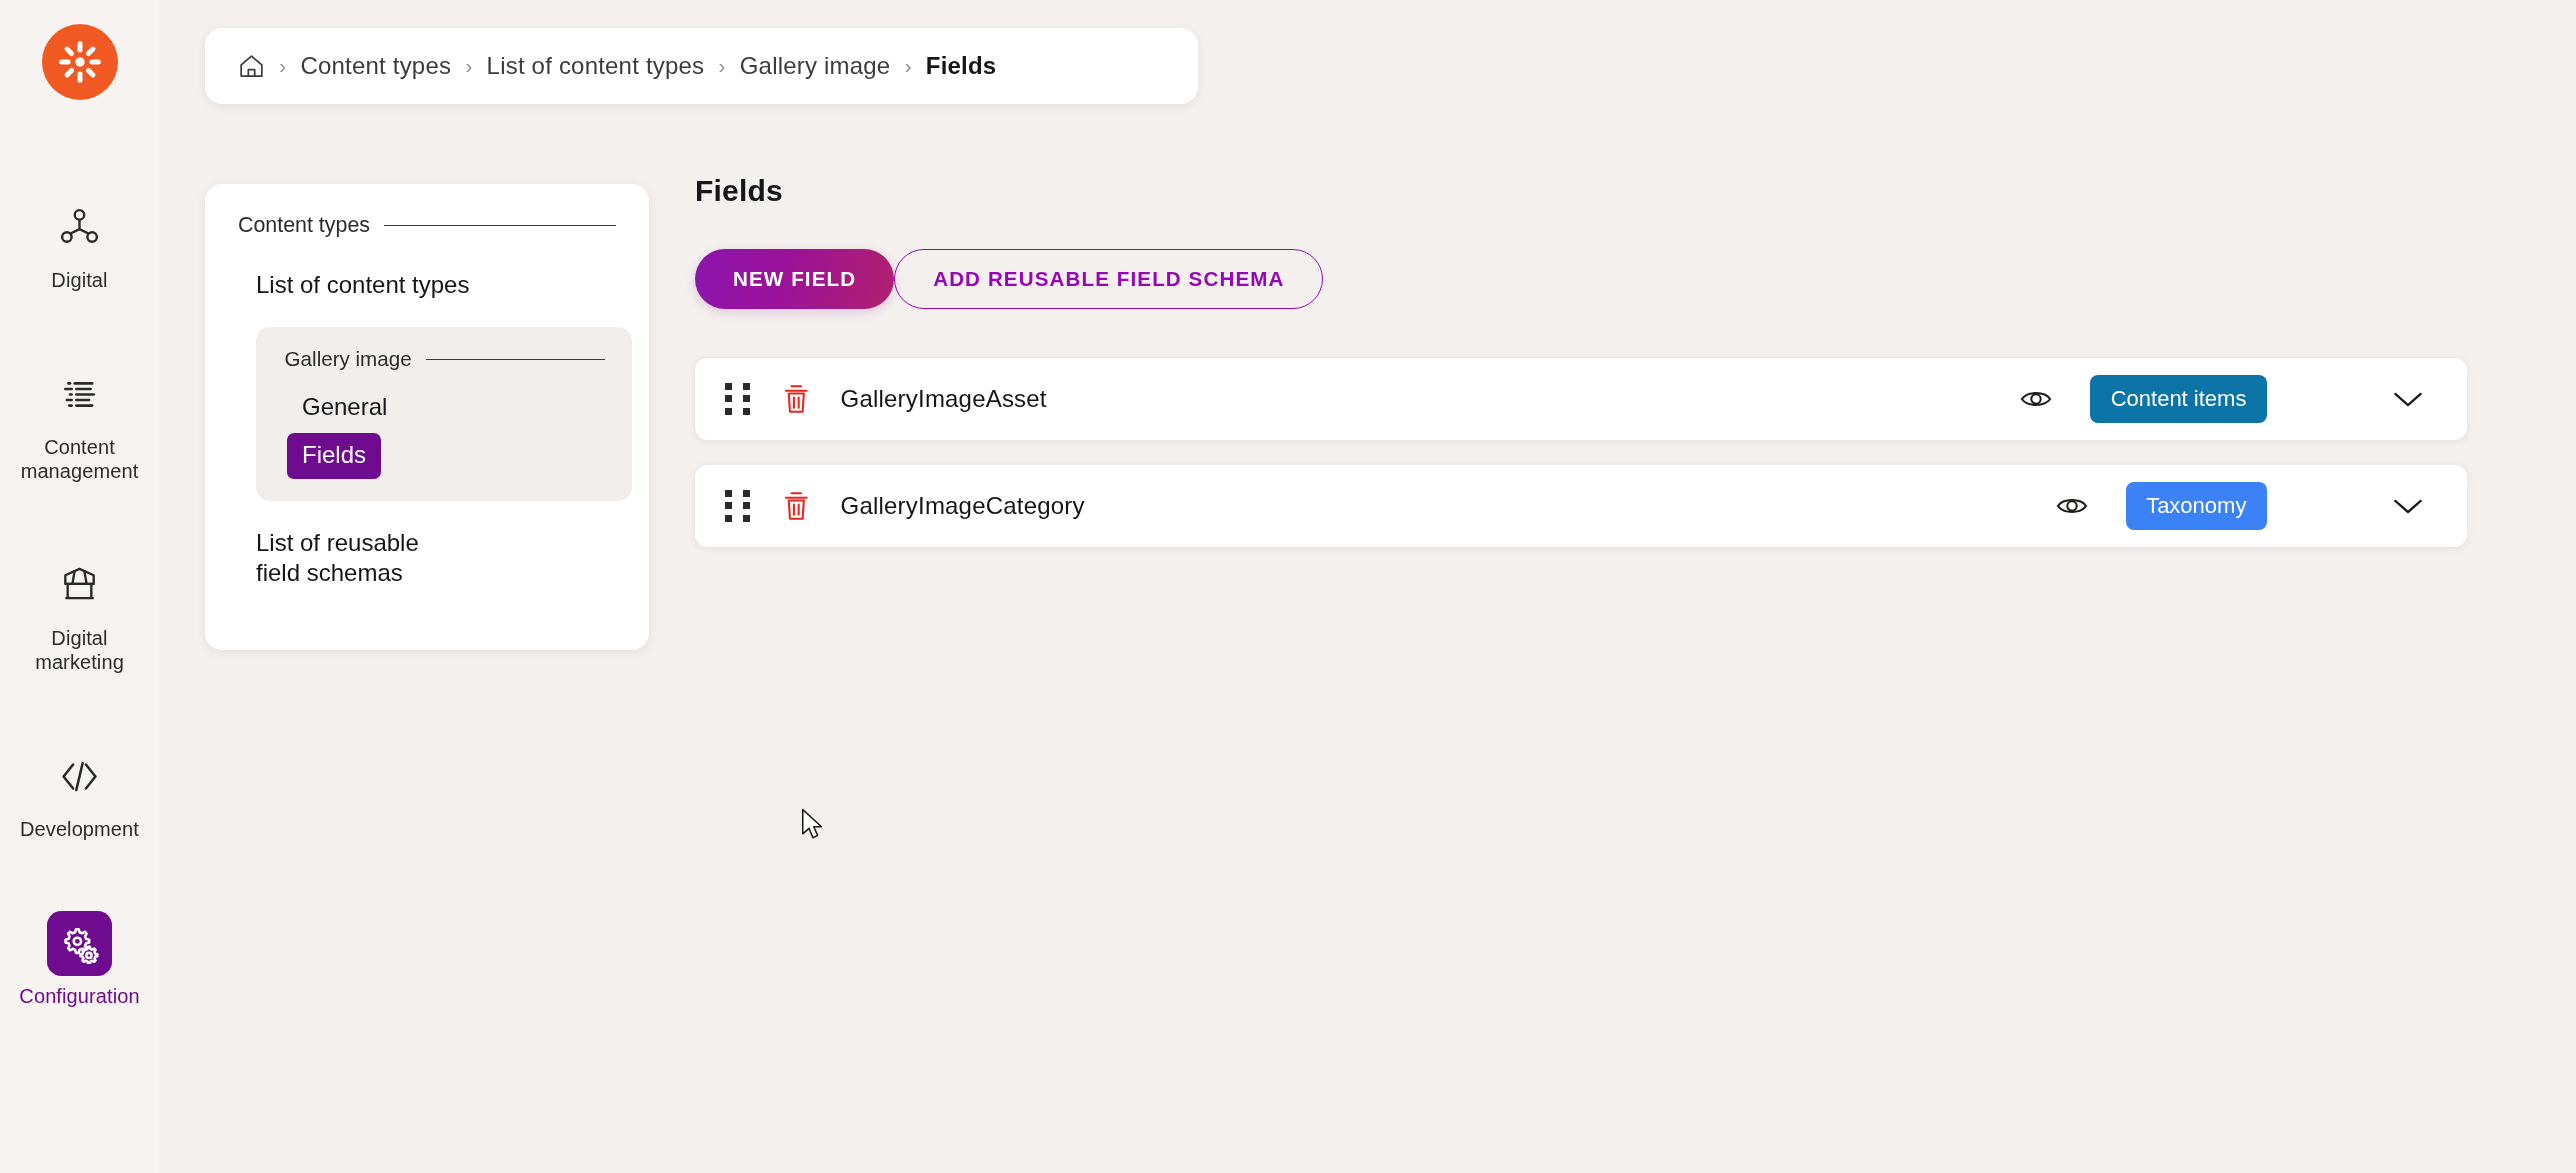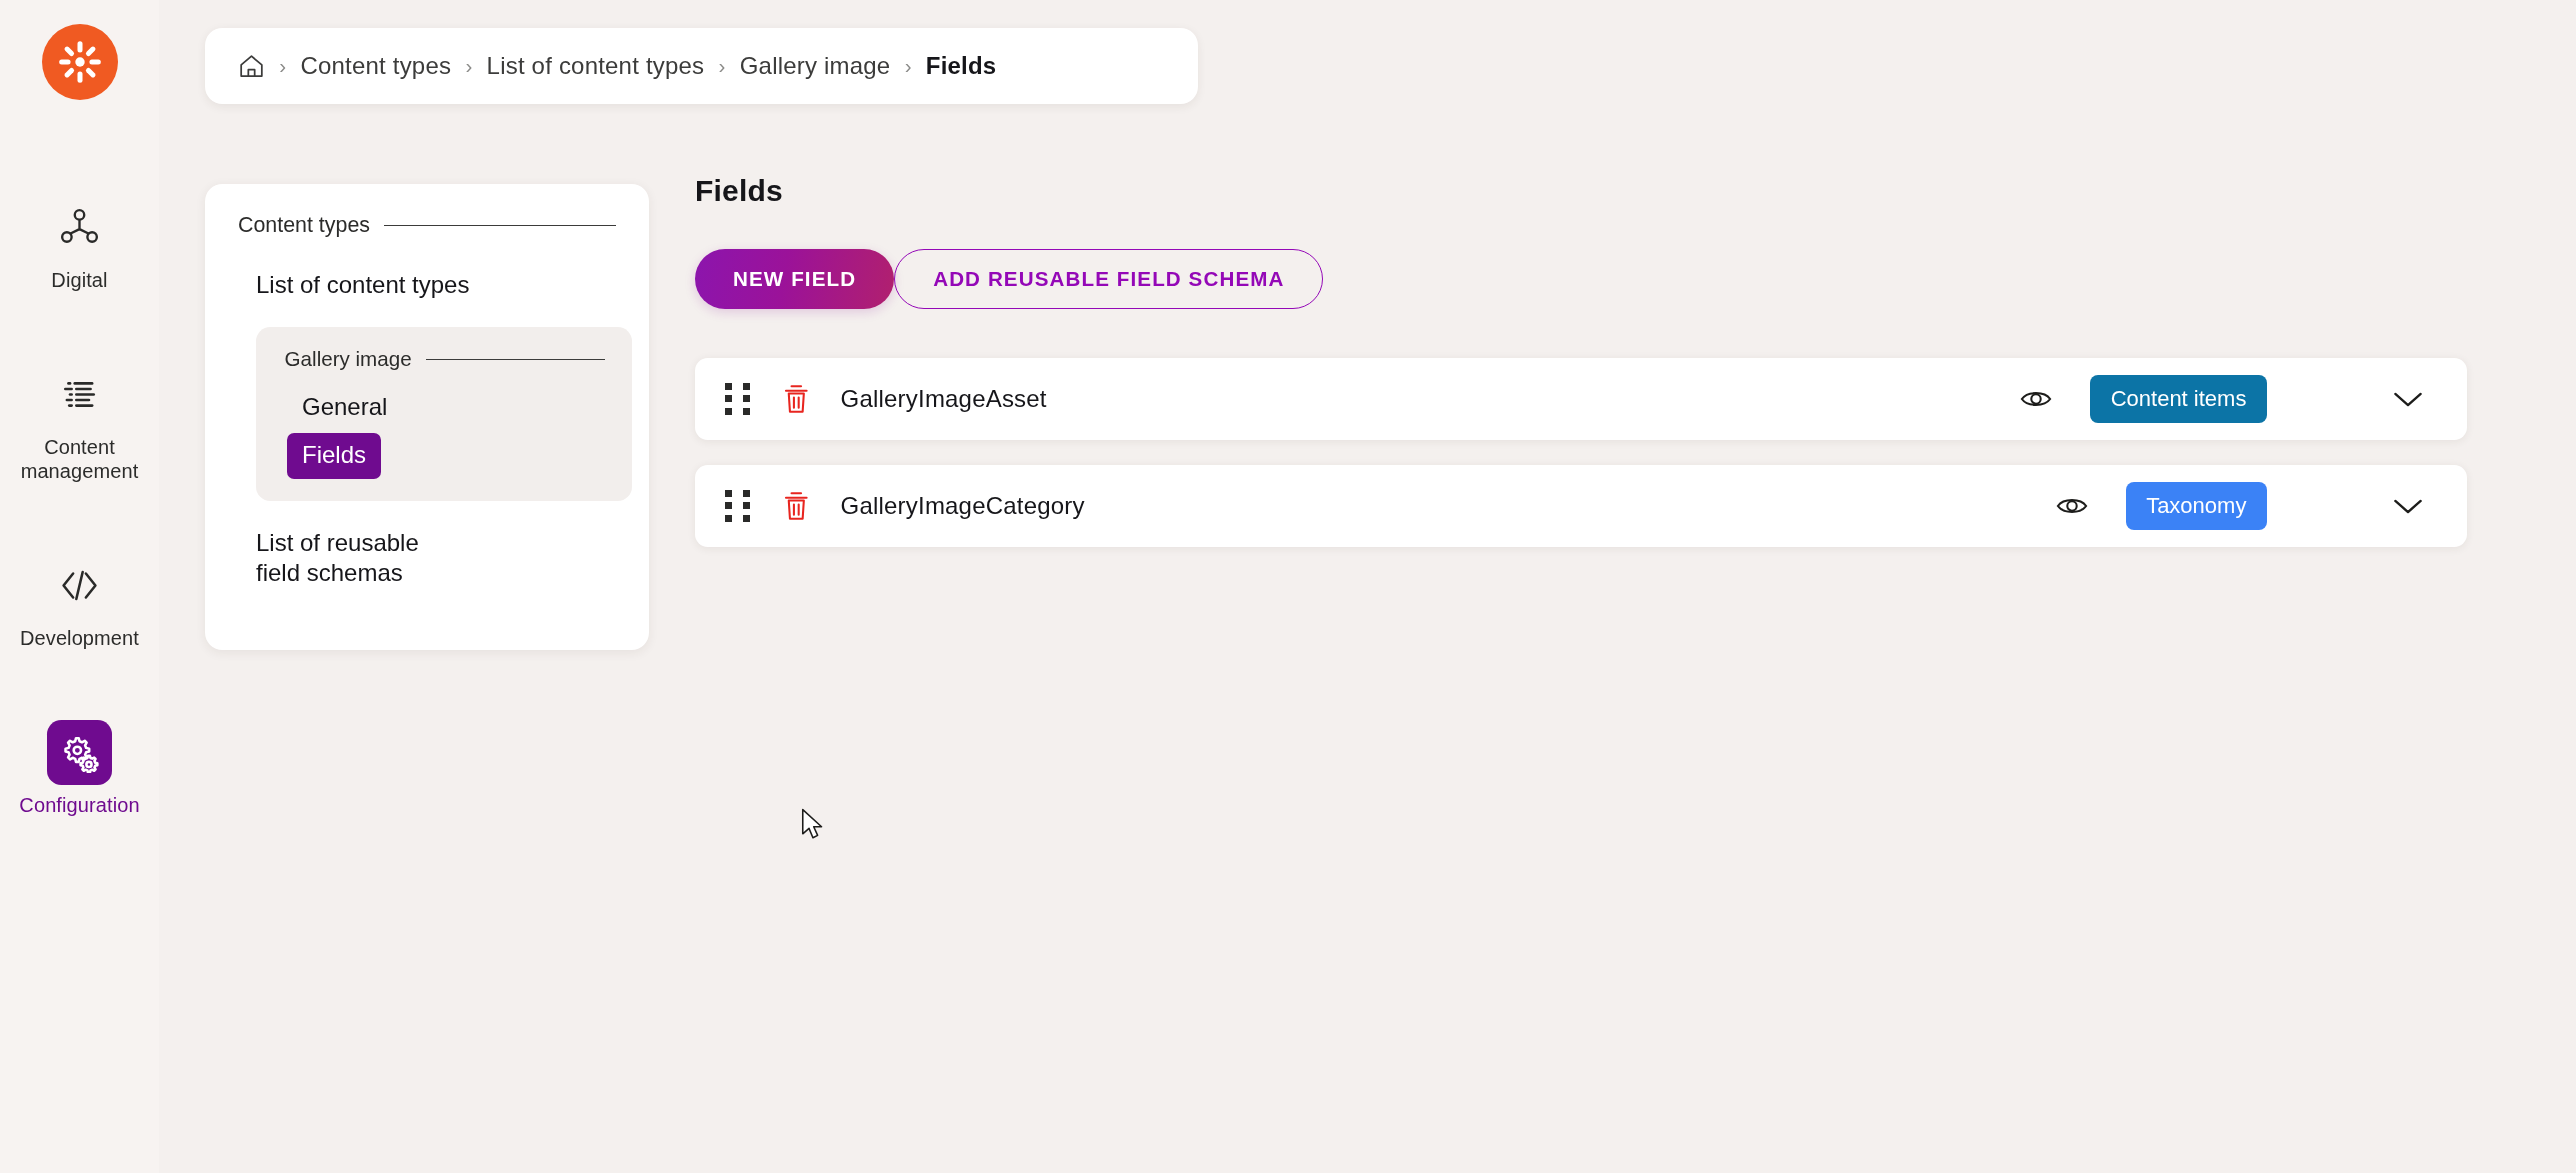--- a/index.html
+++ b/index.html
@@ -323,20 +323,30 @@
             <path d="M22 26 H44"></path>
           <path d="M10 33 H16"></path>
             <path d="M22 33 H38"></path>
           <path d="M13 40 H16"></path>
             <path d="M22 40 H42"></path>
         </svg>
       </div>
       <div class="rail-label">Content management</div>
     </div>
 
+    <div class="rail-item">
+      <div class="rail-icon-box">
+        <svg width="41" height="41" viewBox="0 0 52 52" fill="none" stroke="#2a2a29" stroke-width="3" stroke-linejoin="round">
+          <path d="M8 24 L8 13 L26 5 L44 13 L44 24 Z"></path>
+          <path d="M20 6.5 L17 24 M32 6.5 L35 24"></path>
+          <path d="M8 24 H44 M11 24 V42 M41 24 V42 M8 42 H44"></path>
+        </svg>
+      </div>
+      <div class="rail-label">Digital marketing</div>
+    </div>
 
     <div class="rail-item">
       <div class="rail-icon-box">
         <svg width="43" height="43" viewBox="0 0 54 54" fill="none" stroke="#2a2a29" stroke-width="3.2" stroke-linecap="round" stroke-linejoin="round">
           <path d="M19 12 L7 27 L19 42"></path>
           <path d="M35 12 L47 27 L35 42"></path>
           <path d="M31 10 L23 44"></path>
         </svg>
       </div>
       <div class="rail-label">Development</div>

